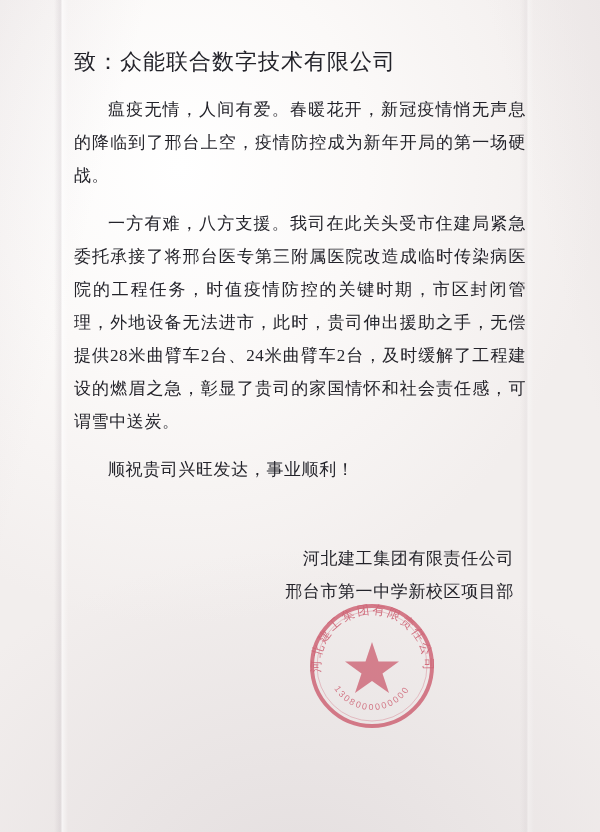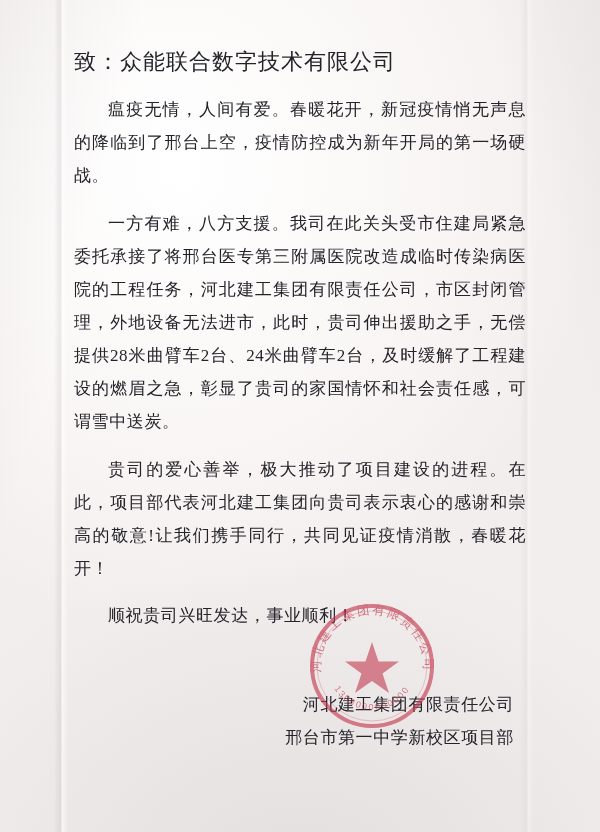--- a/index.html
+++ b/index.html
@@ -112,22 +112,21 @@
   <div class="paper-texture"></div>
   <div class="crease c1"></div>
   <div class="crease c2"></div>
 
   <div class="content">
 
 
     <div class="salutation">致：众能联合数字技术有限公司</div>
 
     <p class="body-para">瘟疫无情，人间有爱。春暖花开，新冠疫情悄无声息的降临到了邢台上空，疫情防控成为新年开局的第一场硬战。</p>
-    <p class="body-para">一方有难，八方支援。我司在此关头受市住建局紧急委托承接了将邢台医专第三附属医院改造成临时传染病医院的工程任务，河北建工集团有限责任公司，市区封闭管理，外地设备无法进市，此时，贵司伸出援助之手，无偿提供28米曲臂车2台、24米曲臂车2台，及时缓解了工程建设的燃眉之急，彰显了贵司的家国情怀和社会责任感，可谓雪中送炭。</p>
-    <p class="body-para">贵司的爱心善举，极大推动了项目建设的进程。在此，项目部代表河北建工集团向贵司表示衷心的感谢和崇高的敬意!让我们携手同行，共同见证疫情消散，春暖花开！</p>
+    <p class="body-para">一方有难，八方支援。我司在此关头受市住建局紧急委托承接了将邢台医专第三附属医院改造成临时传染病医院的工程任务，时值疫情防控的关键时期，市区封闭管理，外地设备无法进市，此时，贵司伸出援助之手，无偿提供28米曲臂车2台、24米曲臂车2台，及时缓解了工程建设的燃眉之急，彰显了贵司的家国情怀和社会责任感，可谓雪中送炭。</p>
     <p class="body-para">顺祝贵司兴旺发达，事业顺利！</p>
 
     <div class="signature-block">
       <div class="sig-line">河北建工集团有限责任公司</div>
       <div class="sig-line">邢台市第一中学新校区项目部</div>
 
     </div>
   </div>
 
   <div class="seal">

